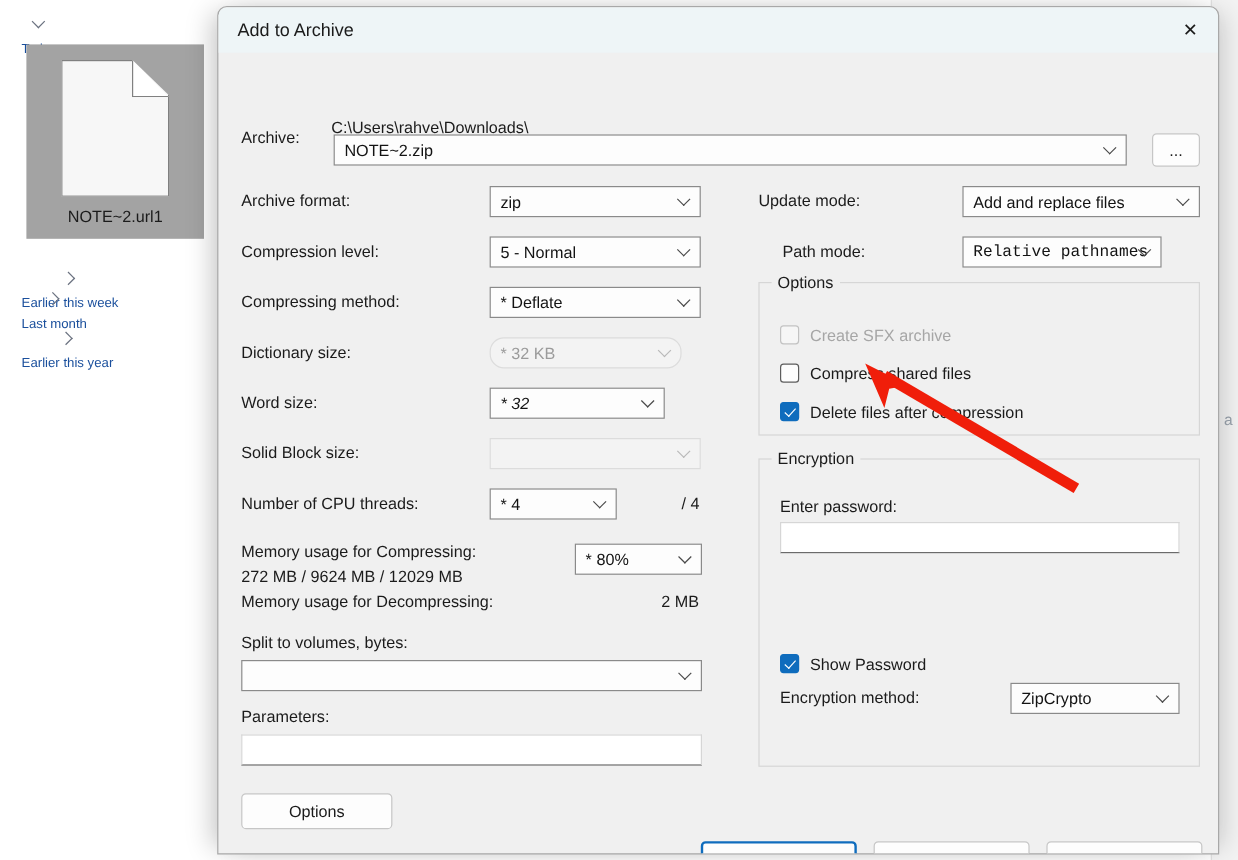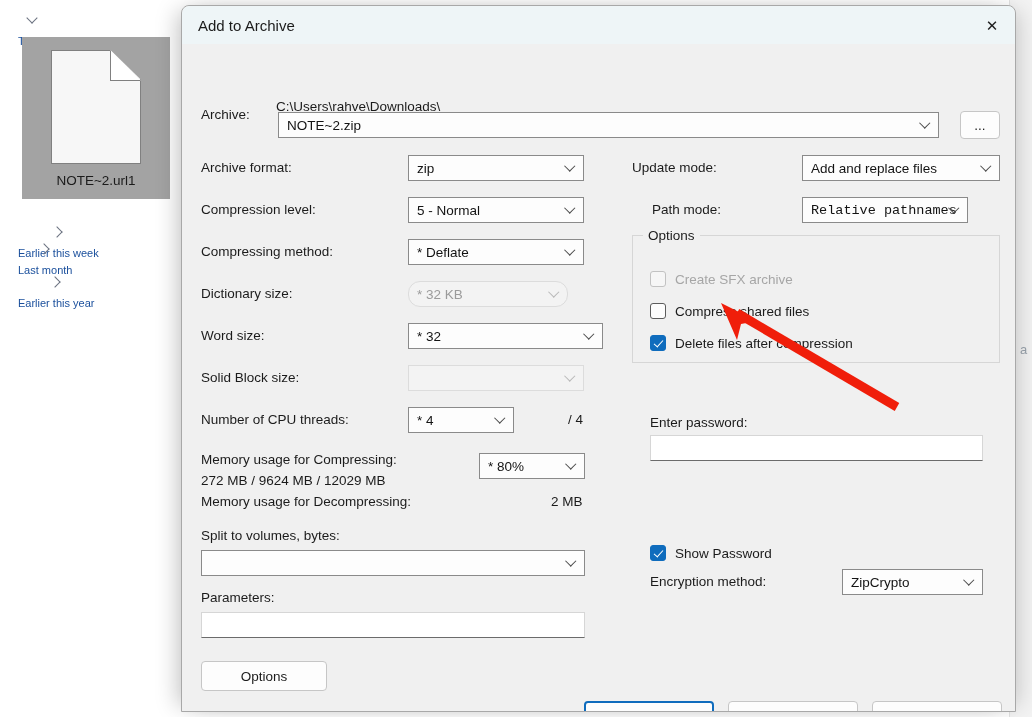--- a/index.html
+++ b/index.html
@@ -344,21 +344,21 @@
         <span class="arrow"></span>
       </div>
       <div class="combo" style="left:226px; top:195px; width:176px;">
         <span class="val">*  Deflate</span>
         <span class="arrow"></span>
       </div>
       <div class="combo disabled" style="left:226px; top:237px; width:160px;border-radius:12px;">
         <span class="val">*  32 KB</span>
         <span class="arrow"></span>
       </div>
-      <div class="combo" style="left:226px; top:279px; width:195px;">
+      <div class="combo" style="left:226px; top:279px; width:146px;font-style:italic;">
         <span class="val">*  32</span>
         <span class="arrow"></span>
       </div>
       <div class="combo disabled" style="left:226px; top:321px; width:176px;">
         <span class="val"></span>
         <span class="arrow"></span>
       </div>
 
       <div class="lbl" style="left:19px; top:368px;">Number of CPU threads:</div>
       <div class="combo" style="left:226px; top:363px; width:106px;">
@@ -408,20 +408,23 @@
       </div>
       <div class="cbrow" style="left:468px; top:259px;">
         <span class="cbox"></span>
         <span>Compress shared files</span>
       </div>
       <div class="cbrow" style="left:468px; top:291px;">
         <span class="cbox checked"></span>
         <span>Delete files after compression</span>
       </div>
 
+      <div class="groupbox" style="left:450px; top:338px; width:368px; height:257px;">
+        <span class="gtitle">Encryption</span>
+      </div>
       <div class="lbl" style="left:468px; top:371px;">Enter password:</div>
       <div class="tinput" style="left:468px; top:391px; width:333px;"></div>
 
       <div class="cbrow" style="left:468px; top:501px;">
         <span class="cbox checked"></span>
         <span>Show Password</span>
       </div>
 
       <div class="lbl" style="left:468px; top:530px;">Encryption method:</div>
       <div class="combo" style="left:660px; top:525px; width:141px;">

